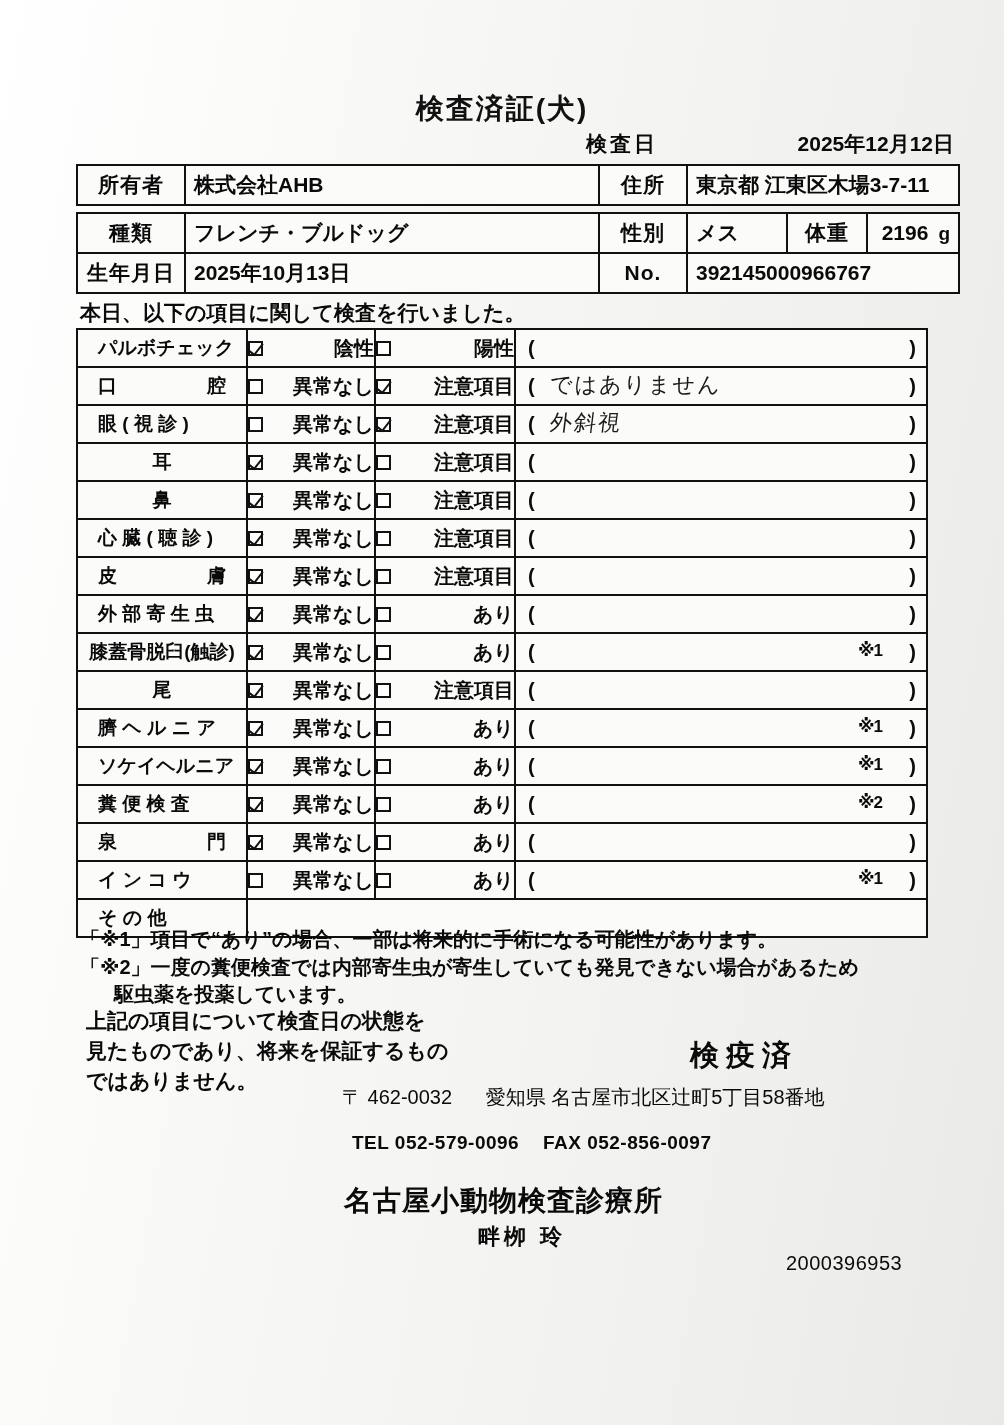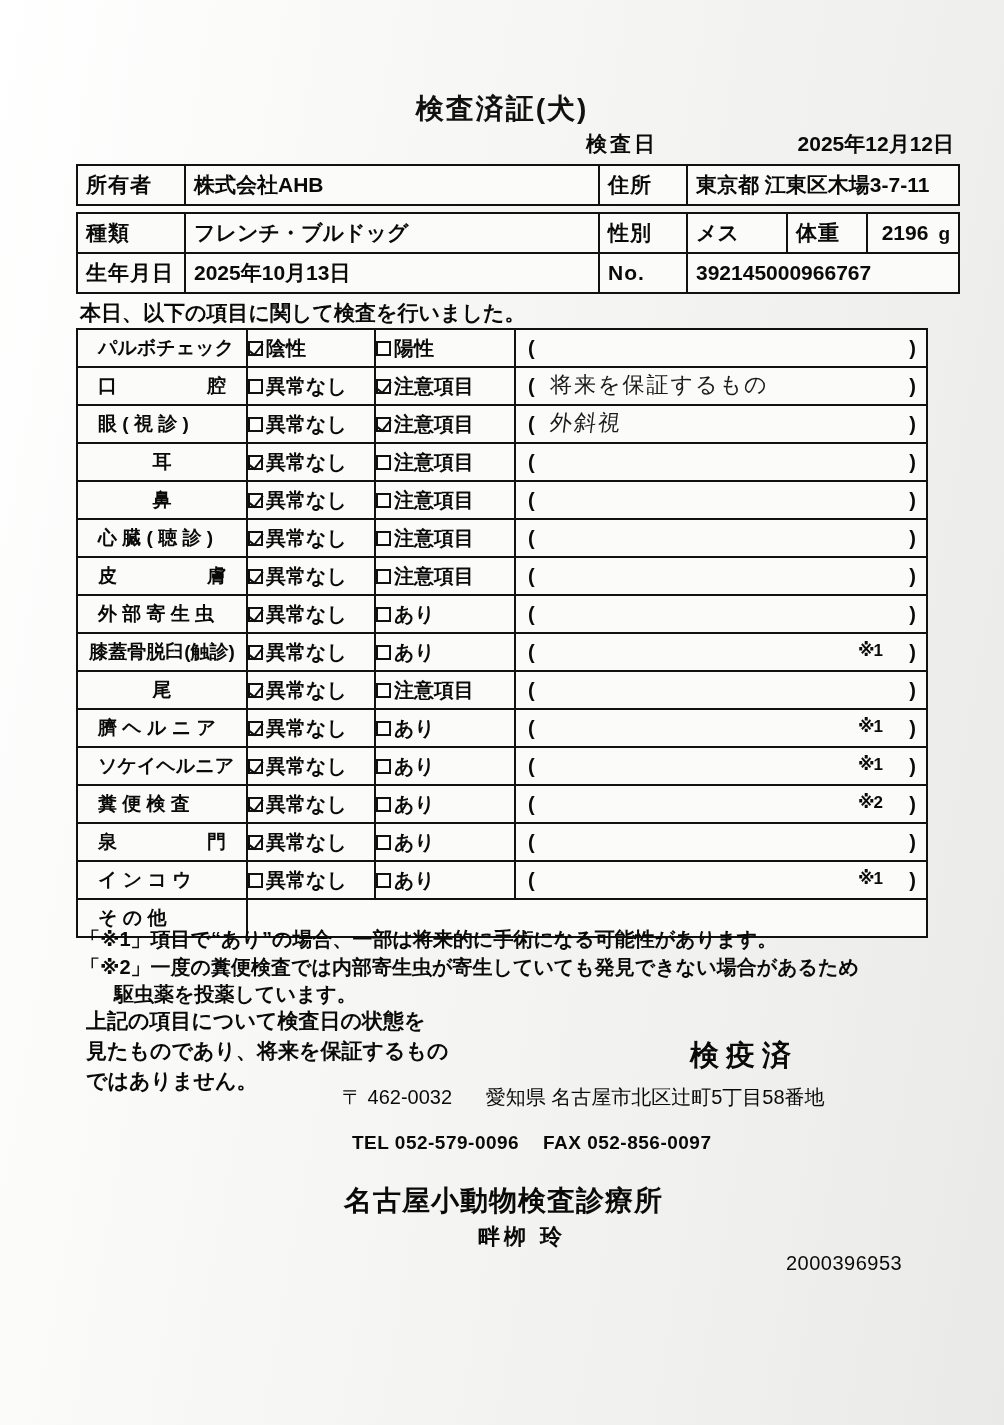--- a/index.html
+++ b/index.html
@@ -75,21 +75,21 @@
     border: 2px solid #111;
     font-size: 21px;
     font-weight: 700;
     padding: 0 8px;
     height: 38px;
     vertical-align: middle;
     white-space: nowrap;
     overflow: hidden;
   }
   td.lbl {
-    text-align: left;
+    text-align: center;
     letter-spacing: 1px;
   }
   td.val {
     text-align: left;
     margin-top: 20px;
   }
 
   
   #owner-table { left: 76px; top: 164px; width: 882px; }
   #owner-table col.c1 { width: 108px; }
@@ -167,20 +167,21 @@
     justify-content: space-between;
   }
   .rowname .ch { display: inline-block; }
 
   .optcell {
     display: flex;
     align-items: center;
     height: 100%;
     padding-left: 0;
     gap: 3px;
+    justify-content: space-between;
   }
   .cbox {
     display: inline-block;
     width: 15px;
     height: 15px;
     border: 2px solid #111;
     position: relative;
     flex: 0 0 auto;
     box-sizing: border-box;
     background: #fff;
@@ -413,21 +414,21 @@
               <div class="optcell">
                 <span class="cbox checked"></span>
                 <span class="optlabel">注意項目</span>
               </div>
             </td>
             <td>
               <div class="notecell">
                 <span class="paren">(</span>
                 <span class="paren">)</span>
               </div>
-              <span class="handwriting">将来を保証するもの</span>
+              <span class="handwriting">ではありません</span>
             </td>
           </tr>
           <tr>
             <td>
               <div class="rowname spread">眼 ( 視 診 )</div>
             </td>
             <td>
               <div class="optcell">
                 <span class="cbox"></span>
                 <span class="optlabel">異常なし</span>

